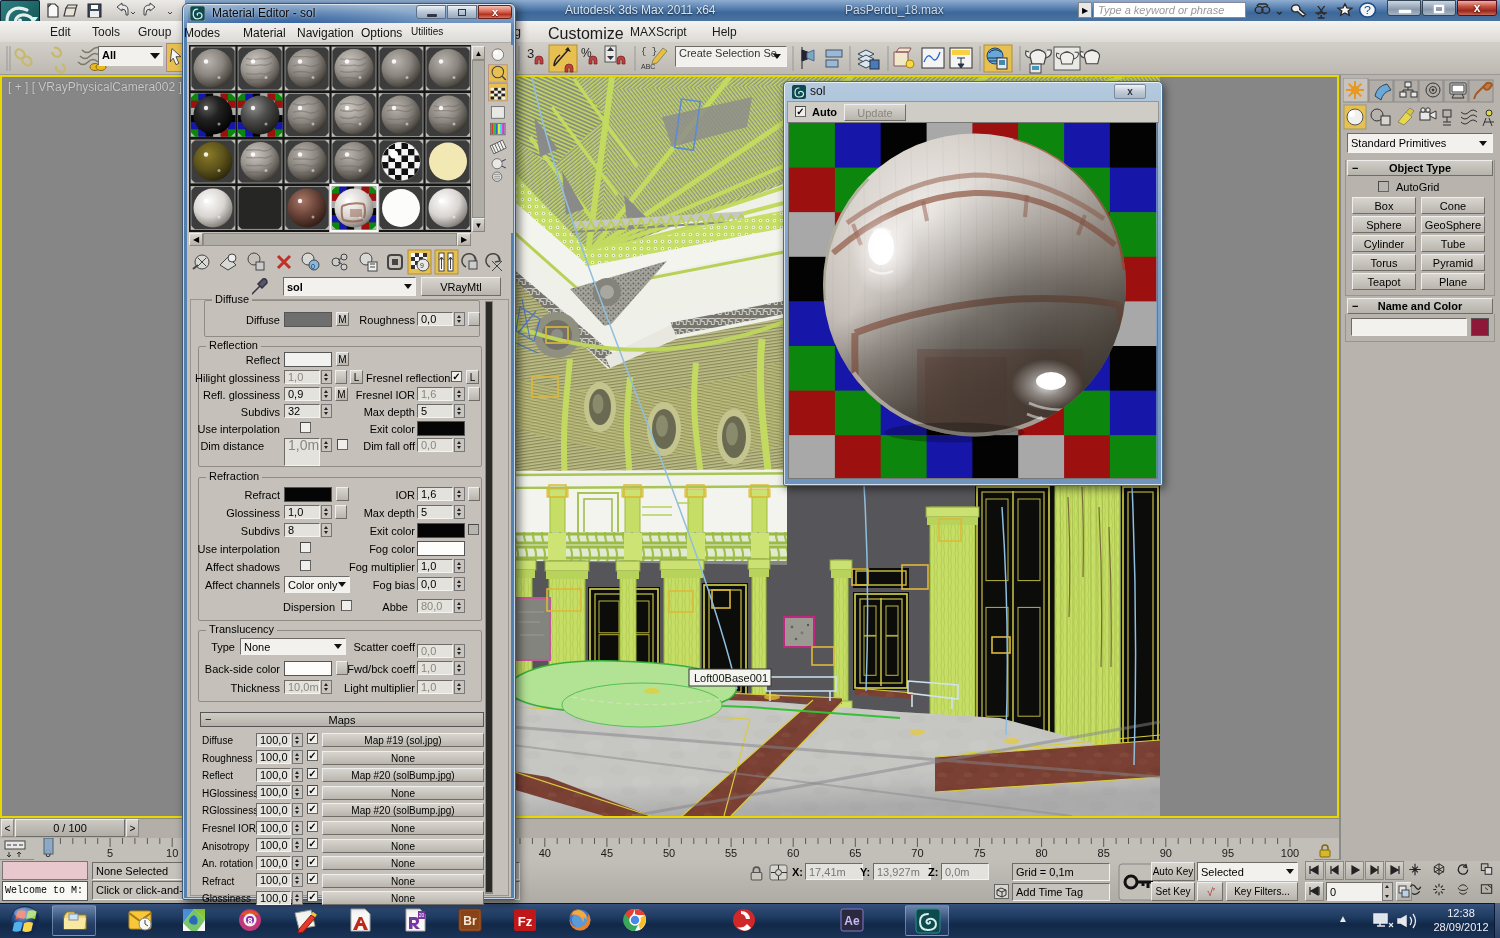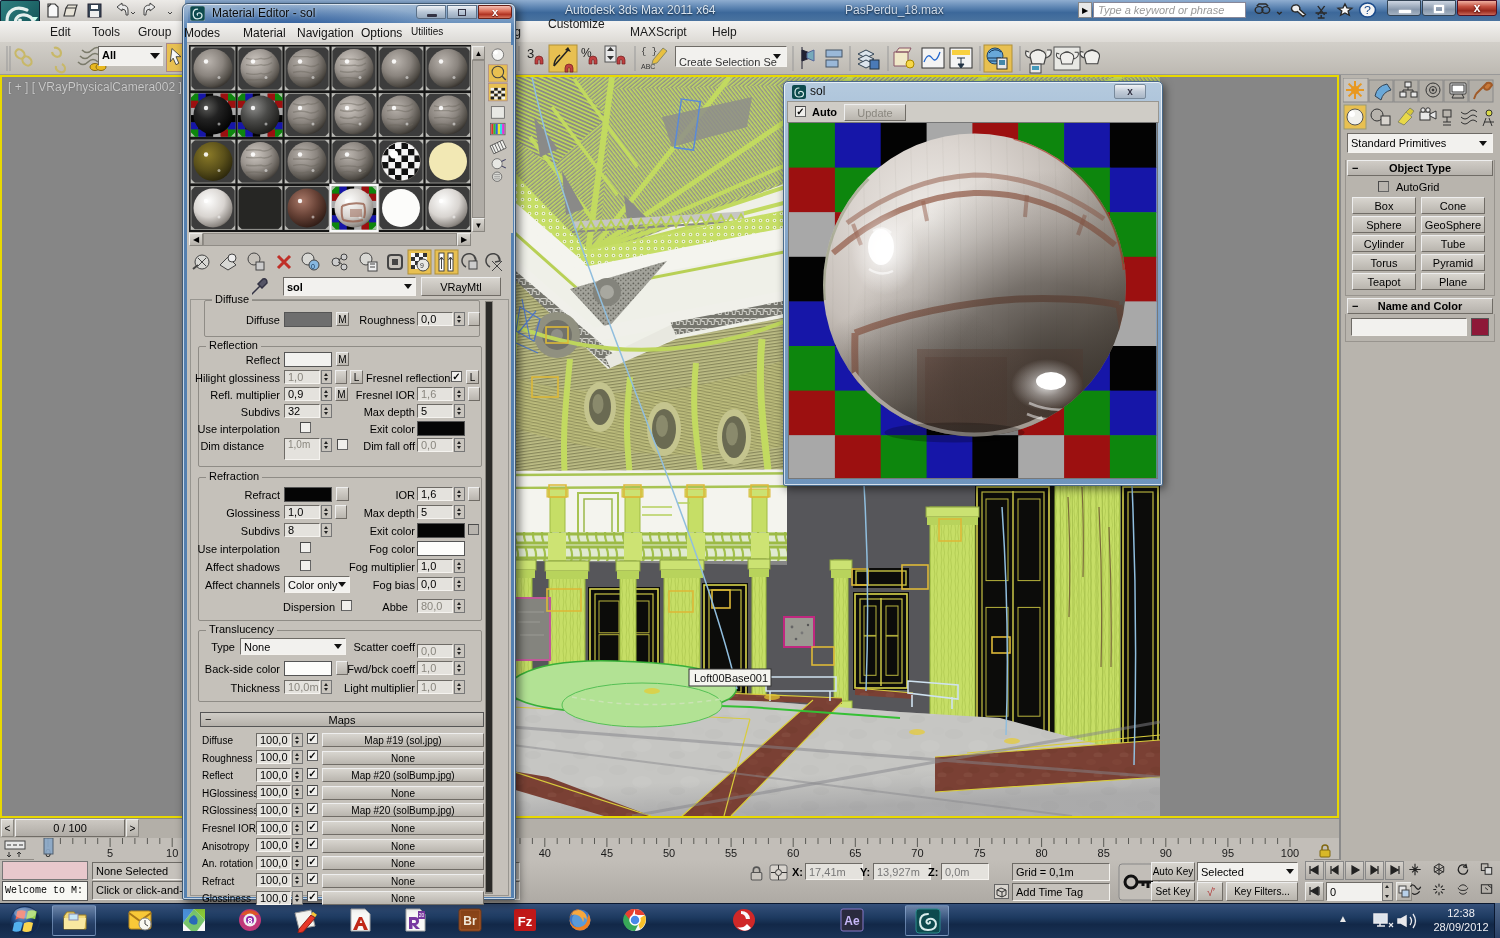--- a/index.html
+++ b/index.html
@@ -68,21 +68,21 @@
 <div class="ab" style="left:35px;top:0;width:34px;height:16px;background:linear-gradient(#cdd6e2,#8898ac 60%,#a4b2c2);border:1px solid #345;border-radius:0 0 3px 3px">
         <div class="ab" style="left:11px;top:4px;width:10px;height:8px;border:2px solid #fff;box-shadow:0 0 2px #fff"></div>
       </div>
 <div class="ab" style="left:70px;top:0;width:40px;height:16px;background:linear-gradient(#f0b0a0,#c35040 40%,#98281c 70%,#c86858);border:1px solid #512;border-radius:0 0 3px 3px;color:#fff;font-size:12px;text-align:center;line-height:14px;font-weight:bold;text-shadow:0 1px 2px #400">x</div>
 </div>
     <div class="ab" style="left:0;top:21px;width:1500px;height:21px;background:linear-gradient(#f4f3f1,#dddad5)"></div>
     <div class="ab" style="left:50px;top:25px;font-size:12px;color:#1a1a1a">Edit</div>
     <div class="ab" style="left:92px;top:25px;font-size:12px;color:#1a1a1a">Tools</div>
     <div class="ab" style="left:138px;top:25px;font-size:12px;color:#1a1a1a">Group</div>
     <div class="ab" style="left:505px;top:25px;font-size:12px;color:#1a1a1a">ing</div>
-    <div class="ab" style="left:548px;top:17px;font-size:12px;color:#1a1a1a">Customize</div>
+    <div class="ab" style="left:548px;top:25px;font-size:16px;color:#1a1a1a">Customize</div>
     <div class="ab" style="left:630px;top:25px;font-size:12px;color:#1a1a1a">MAXScript</div>
     <div class="ab" style="left:712px;top:25px;font-size:12px;color:#1a1a1a">Help</div>
     <div class="ab" style="left:0;top:42px;width:1500px;height:33px;background:linear-gradient(#d2cfc9,#bdb9b2);border-bottom:1px solid #999"></div>
     <svg class="ab" style="left:0;top:42px" width="185" height="33" viewBox="0 0 185 33">
 <path d="M7 4 v25 M10 4 v25" stroke="#999" stroke-width="1"></path>
 <g stroke="#8a7a30" stroke-width="2.2" fill="none">
 <ellipse cx="20" cy="12" rx="5" ry="4" transform="rotate(45 20 12)" stroke="#c8b868"></ellipse>
 <ellipse cx="27" cy="19" rx="5" ry="4" transform="rotate(45 27 19)" stroke="#c8b868"></ellipse>
 <path d="M52 10 a5 4 45 1 0 2 -4" stroke="#c8b868"></path>
 <path d="M62 22 a5 4 45 1 1 -6 2" stroke="#c8b868"></path>
@@ -107,21 +107,21 @@
       <text x="76" y="15" font-size="12" fill="#222" font-family="Liberation Sans">%</text>
       <path d="M84 22 v-4 a4 4 0 0 1 8 0 v4 h-3 v-4 a1.5 1.5 0 0 0 -2 0 v4 z" fill="#c04040" stroke="#702020" stroke-width=".7"></path>
       <rect x="100" y="4" width="11" height="16" fill="#e8e8e8" stroke="#555"></rect>
       <path d="M102 9 l3.5 -4 3.5 4 z M102 14 l3.5 4 3.5 -4 z" fill="#333"></path>
       <path d="M112 22 v-4 a4 4 0 0 1 8 0 v4 h-3 v-4 a1.5 1.5 0 0 0 -2 0 v4 z" fill="#c04040" stroke="#702020" stroke-width=".7"></path>
       <path d="M130 4 v25" stroke="#999"></path>
       <text x="136" y="12" font-size="9" fill="#333" font-family="Liberation Mono">{ }</text>
       <text x="136" y="27" font-size="7" fill="#333">ABC</text>
       <path d="M148 18 l10 -12 4 3 -10 12 -5 1 z" fill="#e8c040" stroke="#886"></path>
     </svg>
-    <div class="fld fldw" style="left:675px;top:46px;width:112px;height:21px;padding-top:9px;color:#333">Create Selection Se</div>
+    <div class="fld fldw" style="left:675px;top:46px;width:112px;height:21px;padding-top:0;color:#333">Create Selection Se</div>
     <div class="ab" style="left:773px;top:54px;border-left:4px solid transparent;border-right:4px solid transparent;border-top:5px solid #111"></div>
     <svg class="ab" style="left:790px;top:42px" width="310" height="33" viewBox="0 0 310 33">
       <path d="M3 4 v25" stroke="#999"></path>
       <path d="M12 5 v22 M12 8 l8 3 v5 l-8 3 z" fill="#223" stroke="#223"></path>
       <path d="M24 8 l-7 3 v5 l7 3 z" fill="#7ab" stroke="#569"></path>
       <g fill="#9ab8d8" stroke="#456">
         <rect x="36" y="8" width="16" height="7"></rect>
         <rect x="36" y="18" width="12" height="7"></rect>
       </g>
       <path d="M60 4 v25" stroke="#999"></path>
@@ -1665,40 +1665,40 @@
     <div class="ab" style="left:284px;top:352px;width:48px;height:15px;background:#f2f2f0;border:1px solid #555"></div>
     <div class="btn" style="left:336px;top:352px;width:13px;height:14px;line-height:13px;font-size:10px">M</div>
     <div class="lbl lblr dis" style="left:130px;top:372px;width:150px">Hilight glossiness</div>
     <div class="fld" style="left:284px;top:370px;width:36px;height:14px;color:#8a877f;font-size:11px;line-height:12px">1,0</div>
     <div class="spin" style="left:321px;top:370px;height:14px"></div>
     <div class="btn" style="left:335px;top:370px;width:12px;height:14px;line-height:13px;font-size:10px"></div>
     <div class="btn" style="left:350px;top:370px;width:13px;height:14px;line-height:13px;font-size:10px">L</div>
     <div class="lbl lblr" style="left:366px;top:372px;width:82px">Fresnel reflections</div>
     <div class="cb" style="left:451px;top:371px;background:#f0efec">✓</div>
     <div class="btn" style="left:466px;top:370px;width:13px;height:14px;line-height:13px;font-size:10px">L</div>
-    <div class="lbl lblr" style="left:130px;top:389px;width:150px">Refl. multiplier</div>
+    <div class="lbl lblr" style="left:130px;top:389px;width:150px">Refl. glossiness</div>
     <div class="fld" style="left:284px;top:387px;width:36px;height:14px;font-size:11px;line-height:12px">0,9</div>
     <div class="spin" style="left:321px;top:387px;height:14px"></div>
     <div class="btn" style="left:335px;top:387px;width:13px;height:14px;line-height:13px;font-size:10px">M</div>
     <div class="lbl lblr dis" style="left:265px;top:389px;width:150px">Fresnel IOR</div>
     <div class="fld" style="left:417px;top:387px;width:36px;height:14px;color:#8a877f;font-size:11px;line-height:12px">1,6</div>
     <div class="spin" style="left:454px;top:387px;height:14px"></div>
     <div class="btn" style="left:468px;top:387px;width:12px;height:14px;line-height:13px;font-size:10px"></div>
     <div class="lbl lblr" style="left:130px;top:406px;width:150px">Subdivs</div>
     <div class="fld" style="left:284px;top:404px;width:36px;height:14px;font-size:11px;line-height:12px">32</div>
     <div class="spin" style="left:321px;top:404px;height:14px"></div>
     <div class="lbl lblr" style="left:265px;top:406px;width:150px">Max depth</div>
     <div class="fld" style="left:417px;top:404px;width:36px;height:14px;font-size:11px;line-height:12px">5</div>
     <div class="spin" style="left:454px;top:404px;height:14px"></div>
     <div class="lbl lblr" style="left:130px;top:423px;width:150px">Use interpolation</div>
     <div class="cb" style="left:300px;top:422px;background:#f0efec"></div>
     <div class="lbl lblr" style="left:265px;top:423px;width:150px">Exit color</div>
     <div class="ab" style="left:417px;top:421px;width:48px;height:15px;background:#050505;border:1px solid #555"></div>
     <div class="lbl lblr dis" style="left:114px;top:440px;width:150px">Dim distance</div>
-    <div class="fld" style="left:284px;top:438px;width:36px;height:22px;color:#8a877f;font-size:10px;line-height:12px">1,0m</div>
+    <div class="fld" style="left:284px;top:438px;width:36px;height:28px;color:#8a877f;font-size:14px;line-height:12px">1,0m</div>
     <div class="spin" style="left:321px;top:438px;height:14px"></div>
     <div class="cb" style="left:337px;top:439px;background:#f0efec"></div>
     <div class="lbl lblr dis" style="left:265px;top:440px;width:150px">Dim fall off</div>
     <div class="fld" style="left:417px;top:438px;width:36px;height:14px;color:#8a877f;font-size:11px;line-height:12px">0,0</div>
     <div class="spin" style="left:454px;top:438px;height:14px"></div>
     <div class="grp" style="left:198px;top:477px;width:284px;height:144px"></div>
     <div class="lbl" style="left:206px;top:470px;background:#c5c1ba;padding:0 3px">Refraction</div>
     <div class="lbl lblr" style="left:130px;top:489px;width:150px">Refract</div>
     <div class="ab" style="left:284px;top:487px;width:48px;height:15px;background:#050505;border:1px solid #555"></div>
     <div class="btn" style="left:336px;top:487px;width:13px;height:14px;line-height:13px;font-size:10px"></div>

